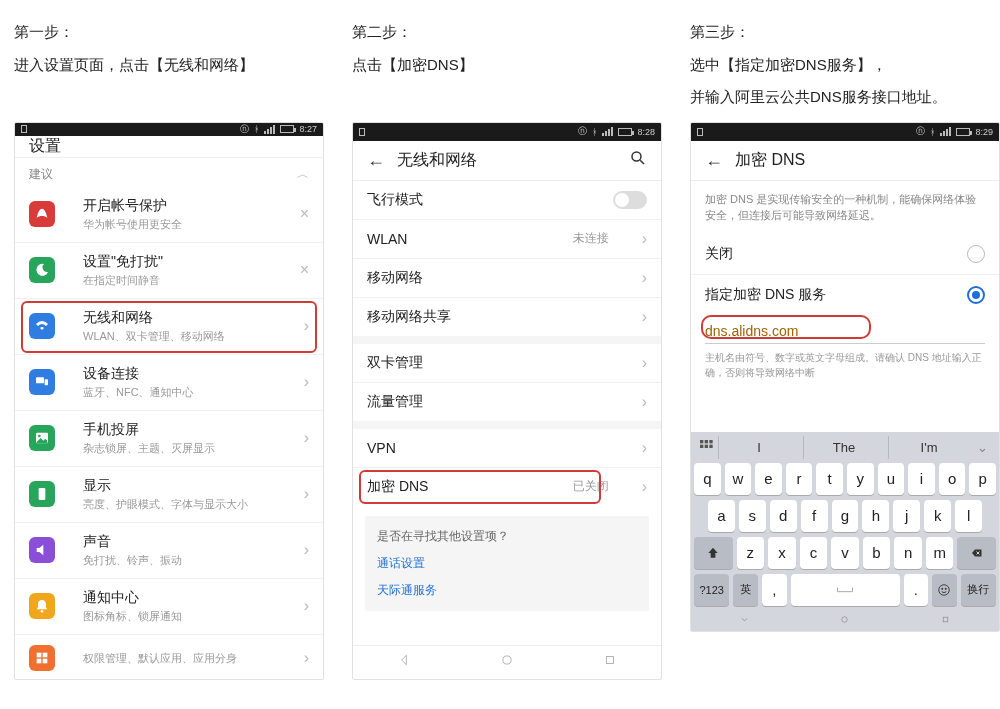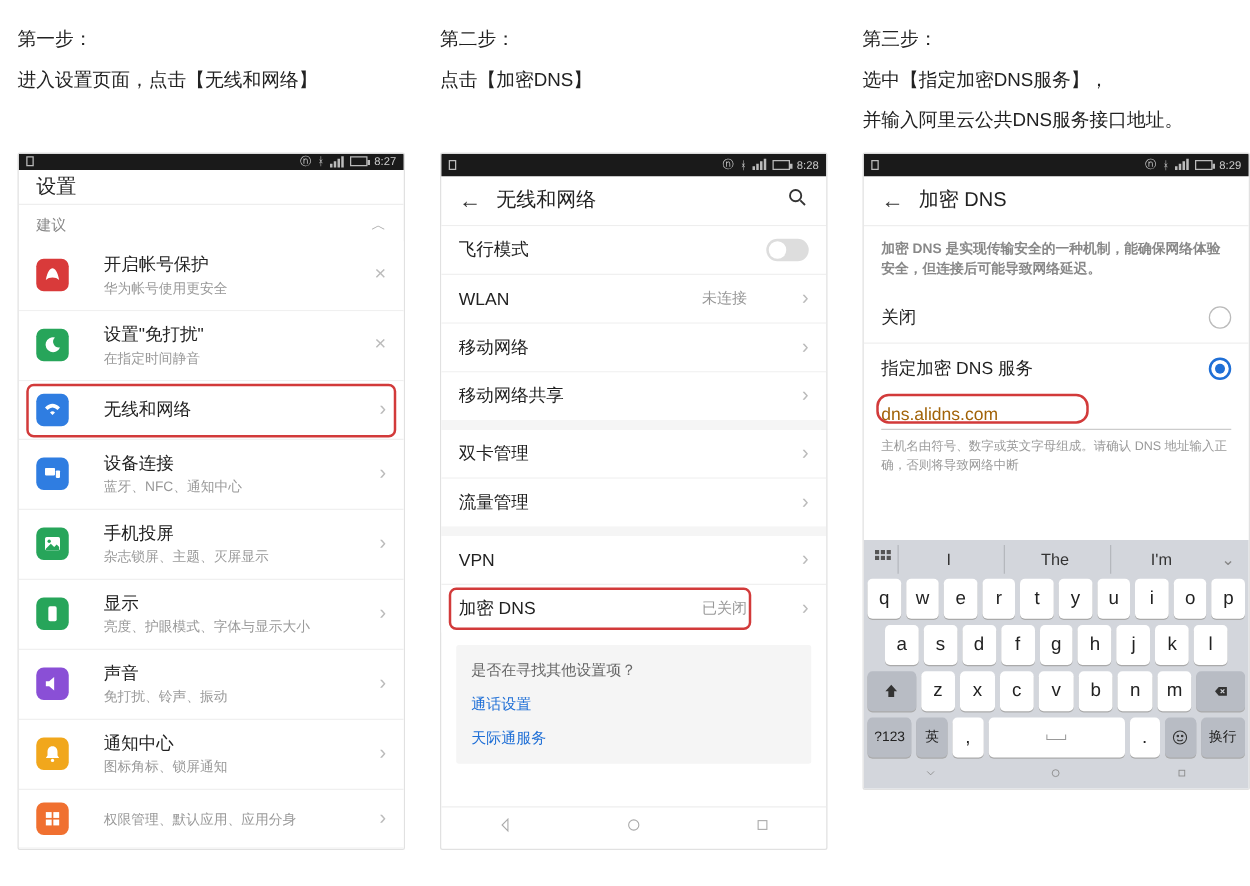--- a/index.html
+++ b/index.html
@@ -85,21 +85,21 @@
     width: 26px; height: 26px; border-radius: 6px;
     display: flex; align-items: center; justify-content: center;
     flex-shrink: 0;
   }
   .icon-box svg { width: 16px; height: 16px; fill: #fff; }
   .row .texts { flex: 1; min-width: 0; }
   .row .title { font-size: 14px; color: #222; }
   .row .sub { font-size: 11px; color: #999; margin-top: 2px; }
   .row .chev { color: #bbb; font-size: 16px; }
   .row .close { color: #bbb; font-size: 16px; }
-  .row .val { font-size: 12px; color: #999; margin-right: 16px; }
+  .row .val { font-size: 12px; color: #999; margin-right: 5px; }
 
   .toggle-off {
     width: 34px; height: 18px; border-radius: 9px; background: #ddd; position: relative;
   }
   .toggle-off::after { content:""; position:absolute; left:2px; top:2px; width:14px; height:14px; border-radius:50%; background:#fff; }
 
   .highlight-box {
     position: absolute;
     border: 2px solid #d23a3a;
     border-radius: 6px;
@@ -126,21 +126,20 @@
     color: #aaa;
   }
   .navbar svg { width: 14px; height: 14px; stroke: #aaa; fill: none; stroke-width: 1.5; }
 
   
   .desc-text {
     padding: 10px 14px;
     font-size: 11px;
     color: #888;
     line-height: 1.5;
-    font-weight: bold;
   }
   .radio-row {
     display: flex;
     align-items: center;
     padding: 11px 14px;
     border-bottom: 1px solid #f0f0f0;
   }
   .radio-row .rtexts { flex: 1; }
   .radio-row .rtitle { font-size: 14px; color: #222; }
   .radio-row .rsub { font-size: 11px; color: #999; margin-top: 2px; }
@@ -287,20 +286,21 @@
 
     <div style="position:relative">
       <div class="row">
         <div class="icon-box" style="background:#2f7de1">
           <svg viewBox="0 0 24 24">
               <path d="M3 9 Q12 0 21 9 L18 12 Q12 6 6 12 Z M9 15 Q12 12 15 15 L12 18 Z"></path>
             </svg>
         </div>
         <div class="texts">
           <div class="title">无线和网络</div>
+          <div class="sub">WLAN、双卡管理、移动网络</div>
         </div>
         <span class="chev">›</span>
       </div>
       <div class="highlight-box" style="left:6px;top:2px;right:6px;bottom:2px"></div>
     </div>
 
     <div class="row">
       <div class="icon-box" style="background:#2f7de1">
         <svg viewBox="0 0 24 24">
             <rect x="3" y="5" width="12" height="9" rx="1"></rect>

